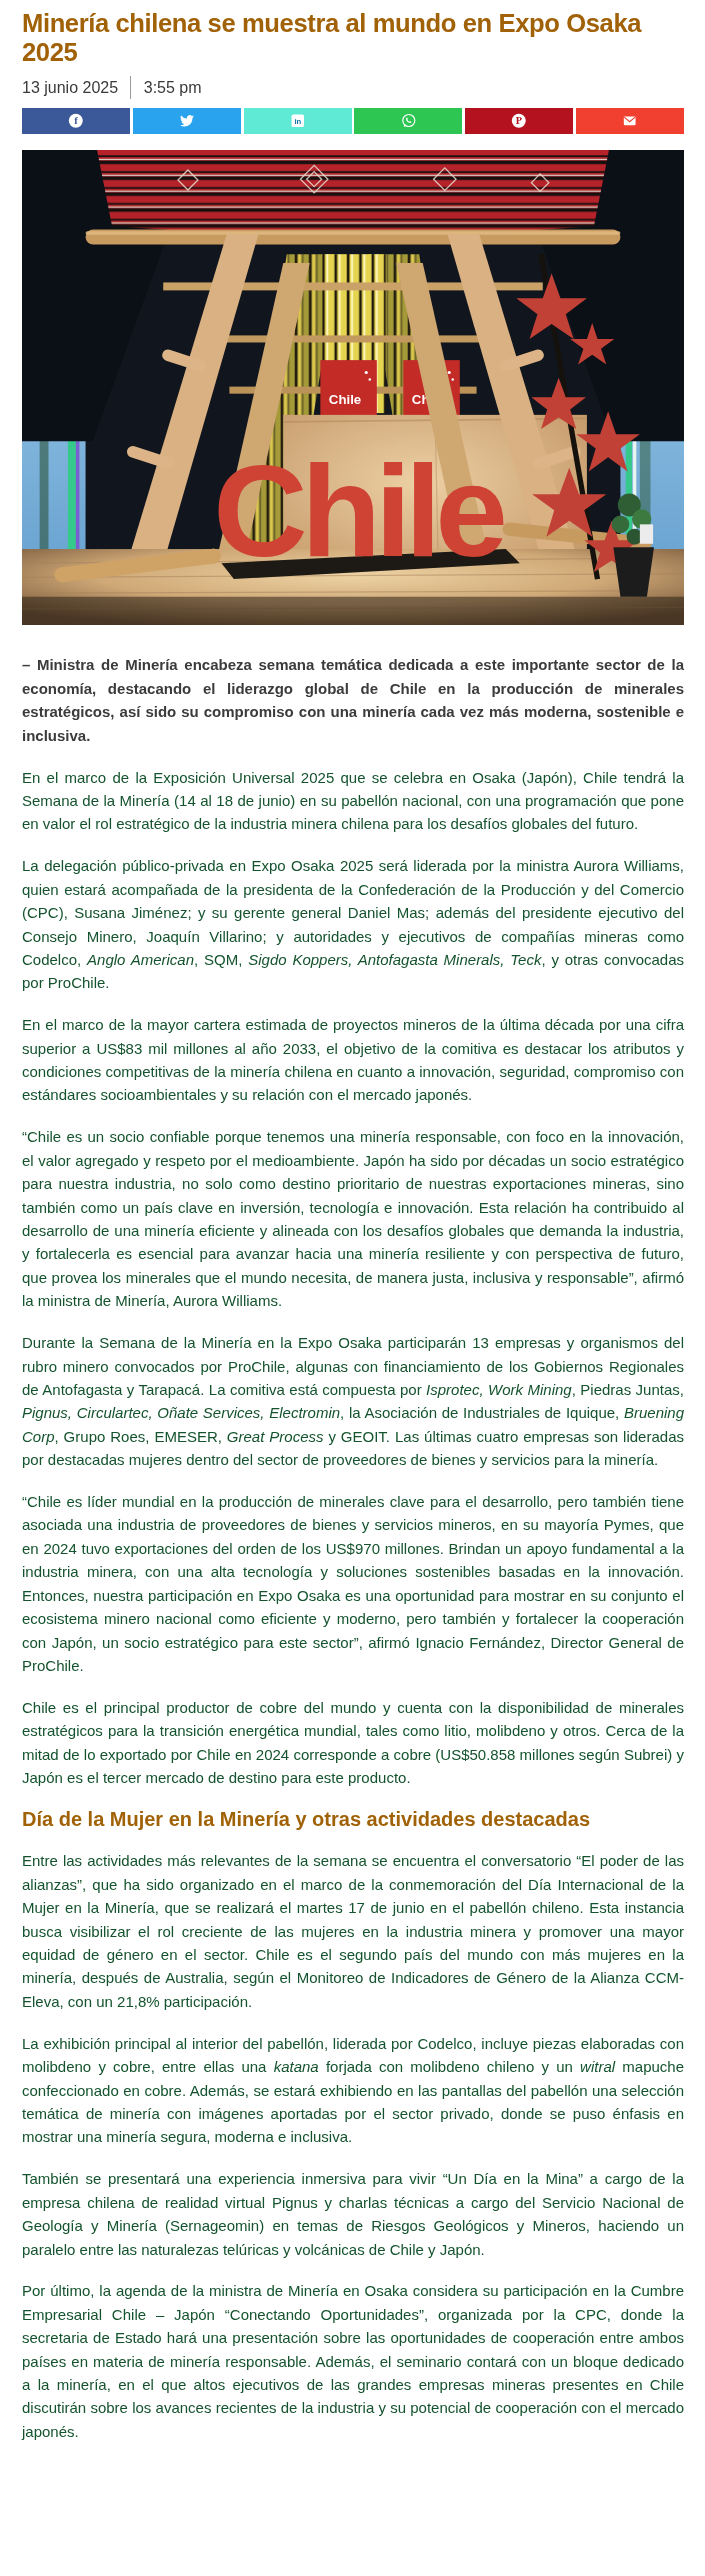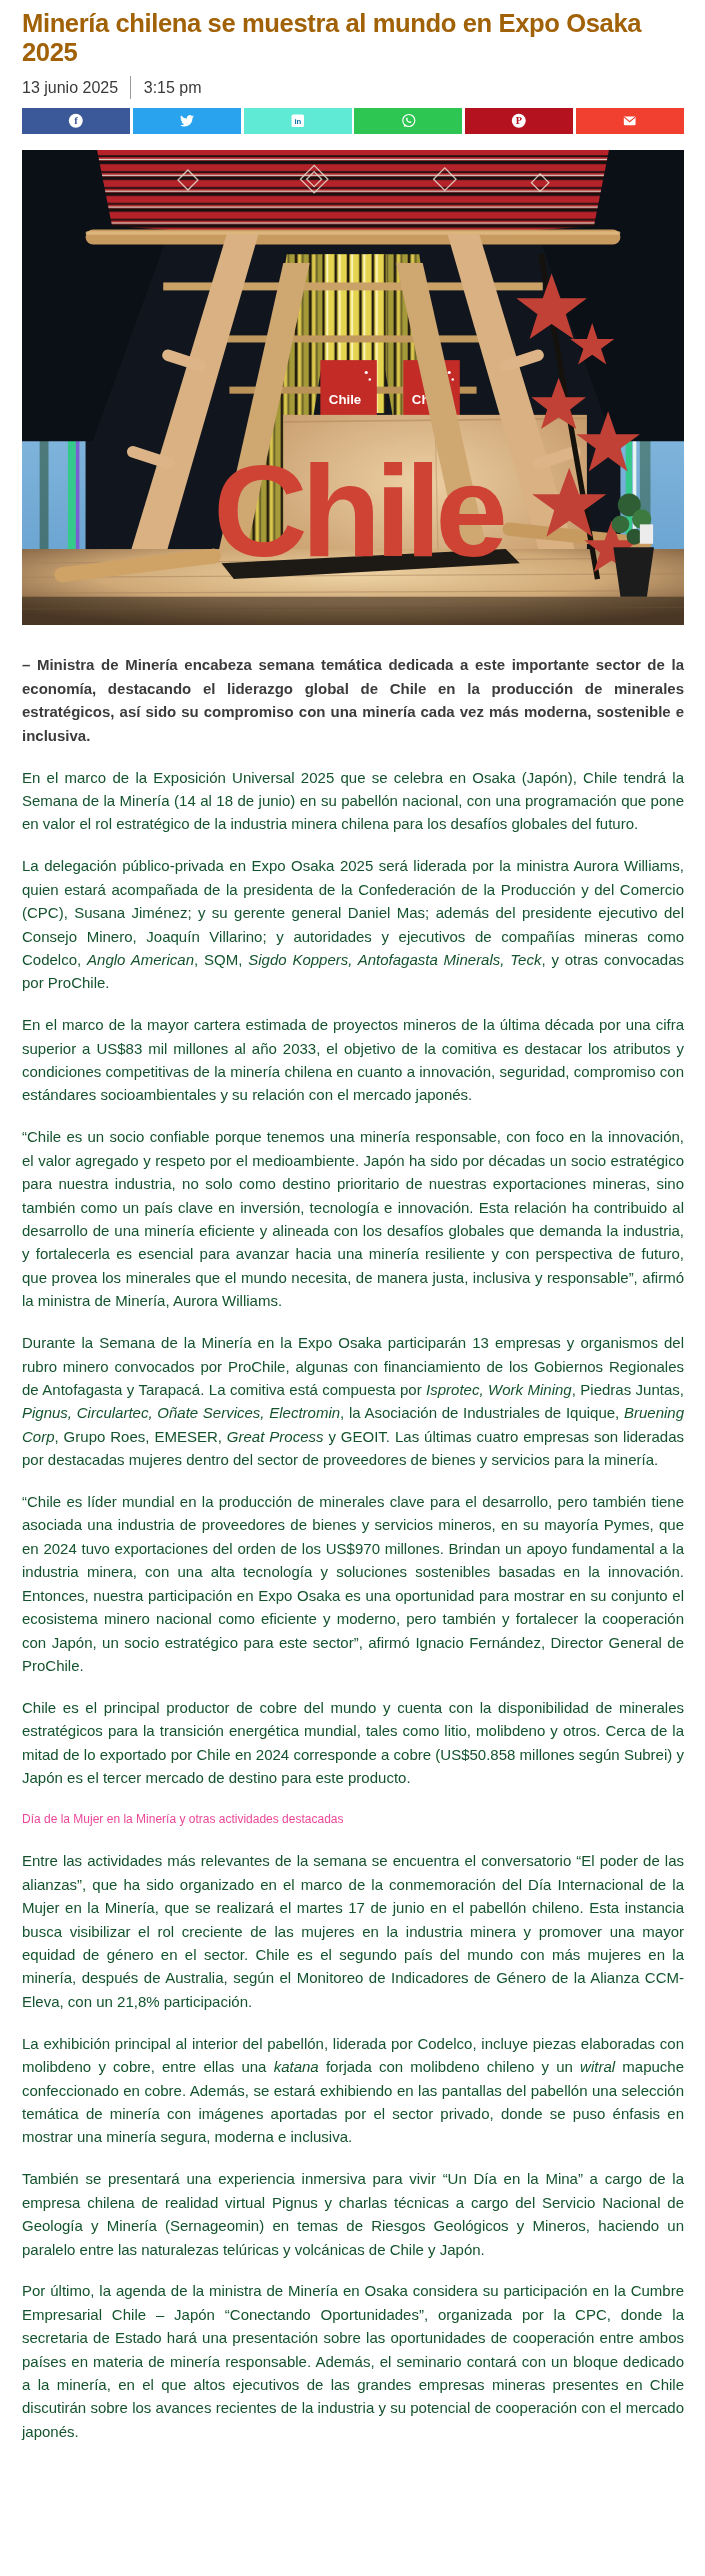--- a/index.html
+++ b/index.html
@@ -7,34 +7,34 @@
   .container{padding:8.8px 22px 26.5px;}
   h1.title{font-size:25.6px;line-height:1.16;font-weight:800;color:#a16207;margin:0 0 8px;letter-spacing:-0.4px;}
   .meta{display:flex;align-items:center;color:#3a3a3a;font-size:16px;font-weight:500;margin:0 0 8.8px;}
   .meta .sep{width:0.9px;height:23px;background:#9b9b9b;margin:0 12.4px;}
   .share-row{display:flex;gap:2.6px;margin:1.8px 0 16px;}
   .share-btn{flex:1;height:26.5px;display:flex;align-items:center;justify-content:center;cursor:pointer;border:none;padding:0;}
   .share-btn svg{display:block;}
   .hero{width:662px;height:475px;display:block;margin:0 0 28px;background:#11151d;}
   article p{font-size:15px;line-height:23.4px;color:#14532d;text-align:justify;margin:0 0 18.5px;}
   article p.lead{font-weight:700;color:#3b3b3b;}
-  article h2.heading{font-size:12px;line-height:23px;color:#ec4899;font-weight:400;margin:3.5px 0 18.5px;}
+  article h2.heading{font-size:20px;line-height:23px;color:#a16207;font-weight:700;margin:3.5px 0 18.5px;}
   article em{font-style:italic;}
 </style>
 </head>
 <body>
 
 <div class="container">
 
   <h1 class="title">Minería chilena se muestra al mundo en Expo Osaka 2025</h1>
 
   <div class="meta">
     <span>13 junio 2025</span>
     <span class="sep"></span>
-    <span>3:15 pm</span>
+    <span>3:55 pm</span>
   </div>
 
   <div class="share-row">
     <button class="share-btn" title="Compartir en Facebook" style="background-color: rgb(59, 89, 152); color: rgb(59, 89, 152);">
       <span>
         <svg width="17.6" height="17.6" viewBox="0 0 24 24">
           <circle cx="12" cy="12" r="9.5" fill="#ffffff"></circle>
           <text x="12.4" y="17" text-anchor="middle" font-family="Liberation Serif, serif" font-size="14.5" font-weight="bold" fill="currentColor">f</text>
         </svg>
       </span>

